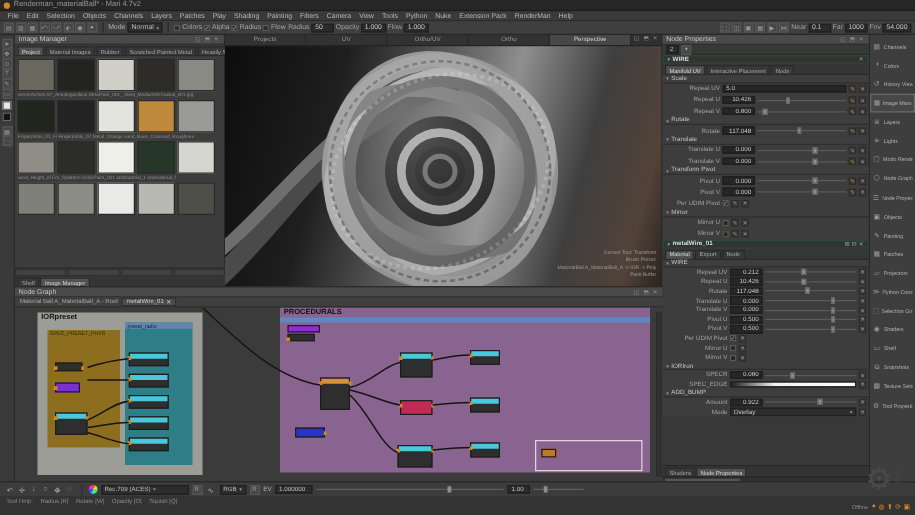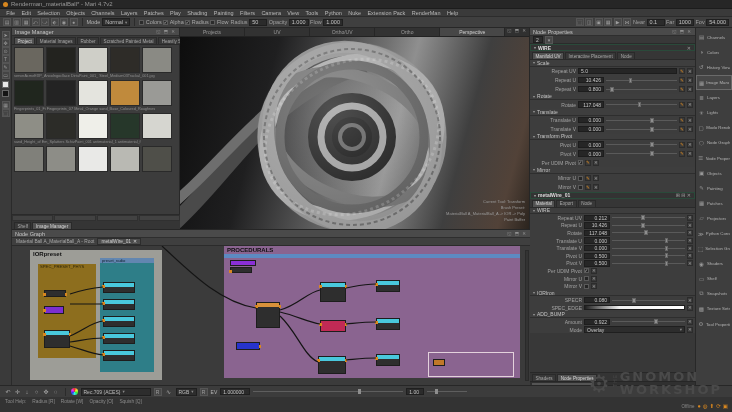--- a/index.html
+++ b/index.html
@@ -992,24 +992,20 @@
       <span>Radius [R]</span>
       <span>Rotate [W]</span>
       <span>Opacity [O]</span>
       <span>Squish [Q]</span>
     </span>
 </div>
 
 <div id="watermark">
   <span class="gear">⚙</span>
   <span class="the">THE</span>
-  <span>
-      <div class="big">GNOMON</div>
-        <div class="big">WORKSHOP</div>
-    </span>
 </div>
 <div id="statusicons">
   <span class="off">Offline</span>
   <span style="display:flex;gap:2px">
       <span class="st">●</span>
       <span class="st">◍</span>
       <span class="st">⬆</span>
       <span class="st">⟳</span>
       <span class="st">▣</span>
     </span>

